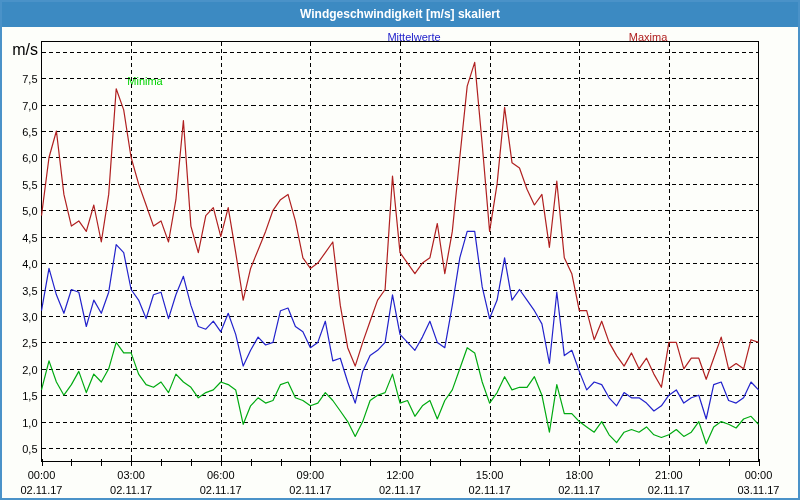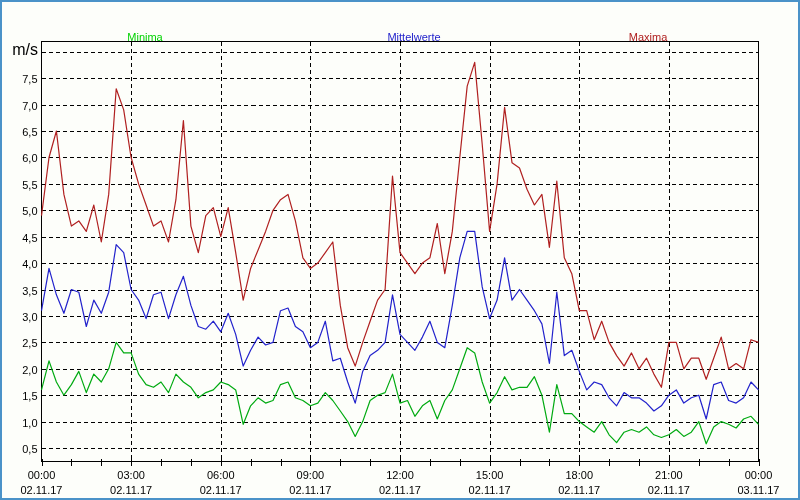--- a/index.html
+++ b/index.html
@@ -12,21 +12,24 @@
   #legend-mittelwerte{left:396px;margin-left:16px;}
   #legend-maxima{left:646px;}
   #yunit{position:absolute;left:5px;top:39px;width:31px;text-align:right;font-size:16px;color:#000;}
   #chart{position:absolute;left:0;top:0;}
   text{font-family:"Liberation Sans",sans-serif;}
 </style>
 </head>
 <body>
 
 <div id="window" style="border-color: rgb(74, 146, 200); background: rgb(253, 254, 250);">
-  <span class="legend-label" id="legend-minima" style="color: rgb(0, 210, 0);">Minima</span>
+  <div id="titlebar" style="background: rgb(60, 138, 194);">
+    <span>Windgeschwindigkeit [m/s] skaliert</span>
+  </div>
+  <span class="legend-label" id="legend-minima" style="color: rgb(0, 210, 0); margin-top: 44px;">Minima</span>
   <span class="legend-label" id="legend-mittelwerte" style="color: rgb(34, 34, 204);">Mittelwerte</span>
   <span class="legend-label" id="legend-maxima" style="color: rgb(176, 32, 32); text-align: right;">Maxima</span>
   <span id="yunit">m/s</span>
   <svg id="chart" width="800" height="500" viewBox="0 0 800 500">
       <line x1="39.5" y1="446.5" x2="756.5" y2="446.5" stroke="#000000" stroke-width="1" stroke-dasharray="4 3" shape-rendering="crispEdges"></line>
       <text x="35.5" y="450.5" text-anchor="end" font-size="11" fill="#000000">0,5</text>
       <line x1="39.5" y1="420.5" x2="756.5" y2="420.5" stroke="#000000" stroke-width="1" stroke-dasharray="4 3" shape-rendering="crispEdges"></line>
       <text x="35.5" y="424.5" text-anchor="end" font-size="11" fill="#000000">1,0</text>
       <line x1="39.5" y1="393.5" x2="756.5" y2="393.5" stroke="#000000" stroke-width="1" stroke-dasharray="4 3" shape-rendering="crispEdges"></line>
       <text x="35.5" y="397.5" text-anchor="end" font-size="11" fill="#000000">1,5</text>

